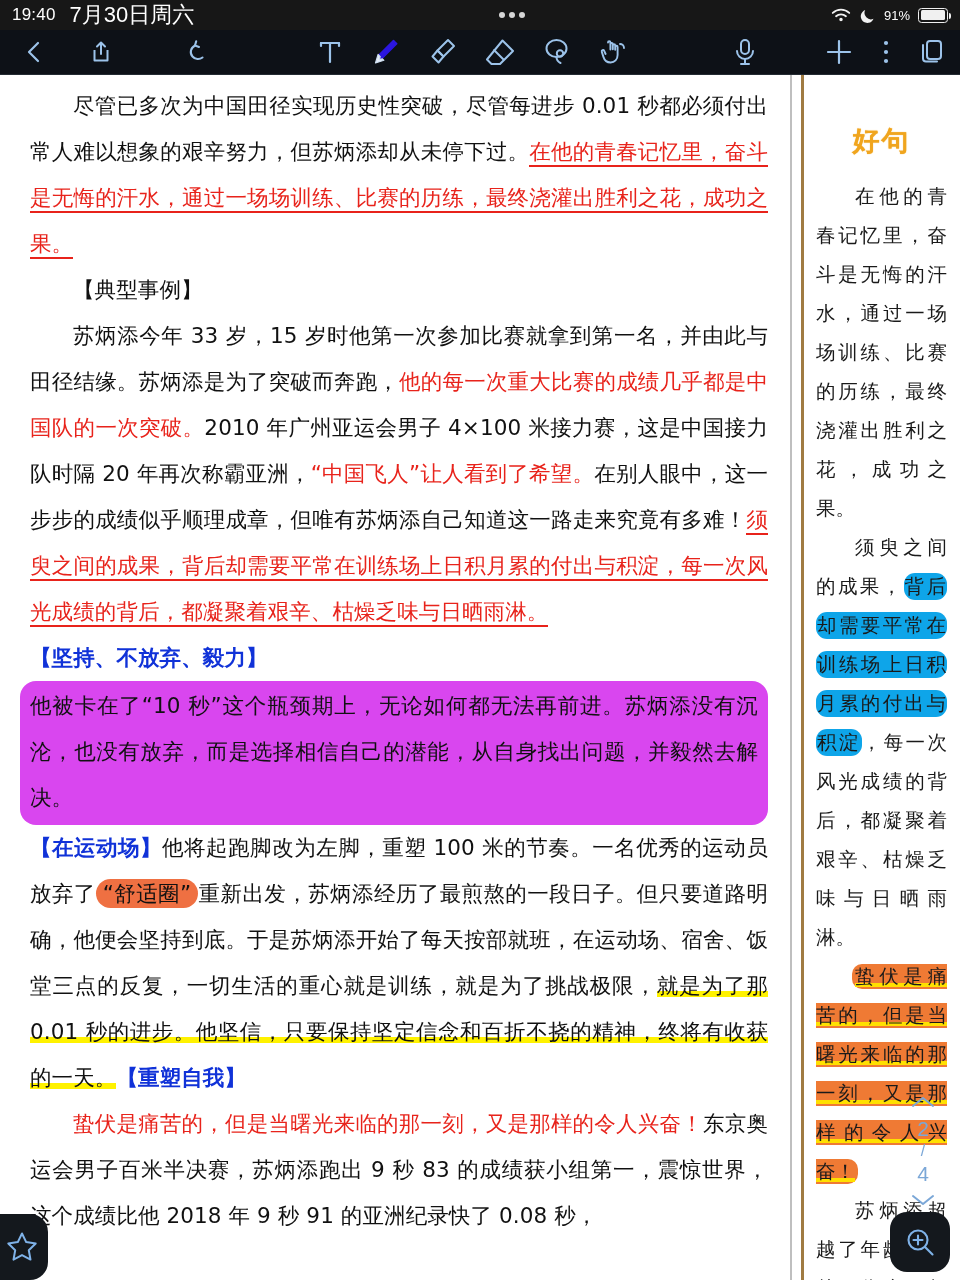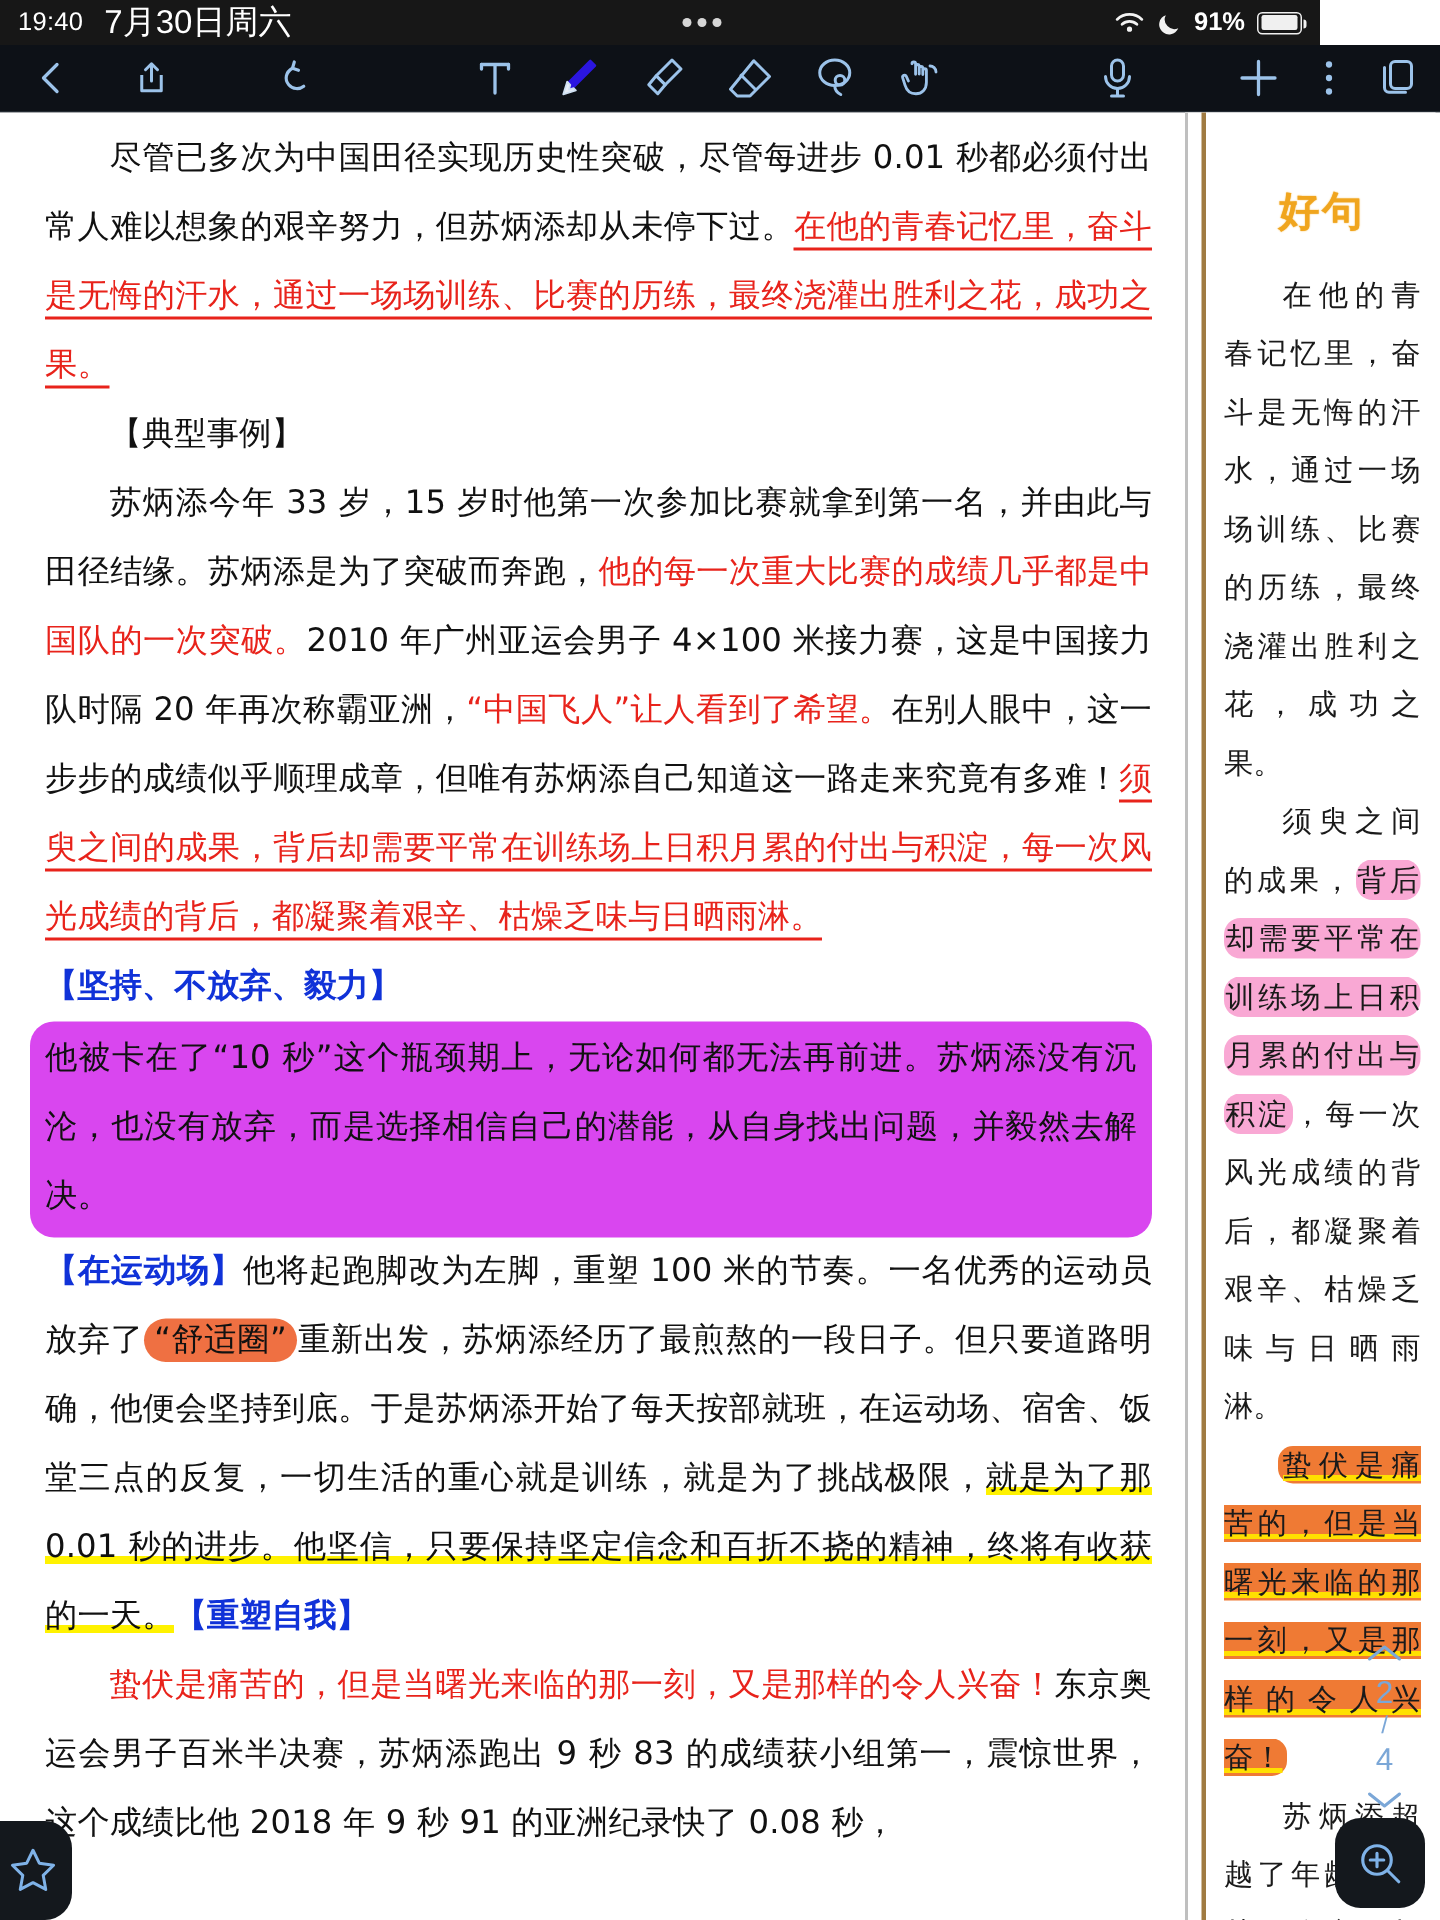--- a/index.html
+++ b/index.html
@@ -8,34 +8,34 @@
   html, body {
     width: 960px; height: 1280px;
     background: #ffffff;
     font-family: "Liberation Sans", "DejaVu Sans", sans-serif;
     overflow: hidden;
   }
 
   
   .status-bar {
     position: absolute; top: 0; left: 0;
-    width: 880px; height: 30px;
+    width: 960px; height: 30px;
     background: #171717;
     color: #ffffff;
     display: flex; align-items: center;
     font-size: 17px;
   }
   .sb-left { display: flex; align-items: center; gap: 14px; padding-left: 12px; }
   .sb-time { font-size: 17px; letter-spacing: .2px; }
   .sb-date { font-size: 22px; }
   .sb-center { flex: 1; display: flex; justify-content: center; align-items: center; }
   .dots { display: flex; gap: 4px; }
   .dots i { width: 6px; height: 6px; border-radius: 50%; background: #d6d6d6; display: block; }
   .sb-right { display: flex; align-items: center; gap: 8px; padding-right: 12px; }
-  .sb-pct { font-size: 17px; font-weight: bold; }
+  .sb-pct { font-size: 13px; }
   .batt {
     width: 30px; height: 15px; border: 1.6px solid #f0f0f0; border-radius: 3.5px;
     position: relative; display: inline-block;
   }
   .batt::after {
     content: ""; position: absolute; right: -4px; top: 4px;
     width: 2.5px; height: 6px; background: #f0f0f0; border-radius: 0 2px 2px 0;
   }
   .batt i { position: absolute; left: 1.5px; top: 1.5px; bottom: 1.5px; width: 88%;
             background: #f0f0f0; border-radius: 1.5px; display: block; }
@@ -132,21 +132,21 @@
     font-family: "DejaVu Sans", "Liberation Sans", sans-serif;
     font-size: 19.5px;
     line-height: 39px;
     color: #1a1a1a;
     text-align: justify;
     text-justify: inter-ideograph;
     text-indent: 2em;
     margin: 0;
   }
   .side-hl {
-    background: #f9a8d4; border-radius: 11px;
+    background: #0ea5e9; border-radius: 11px;
     padding: 2px 1px; box-decoration-break: clone;
     -webkit-box-decoration-break: clone;
   }
   .side-block-orange {
     background: #ef7a34;
     border-radius: 10px;
     padding: 1px 3px;
     margin: 0 -3px;
   }
   .side-block-orange .u {

